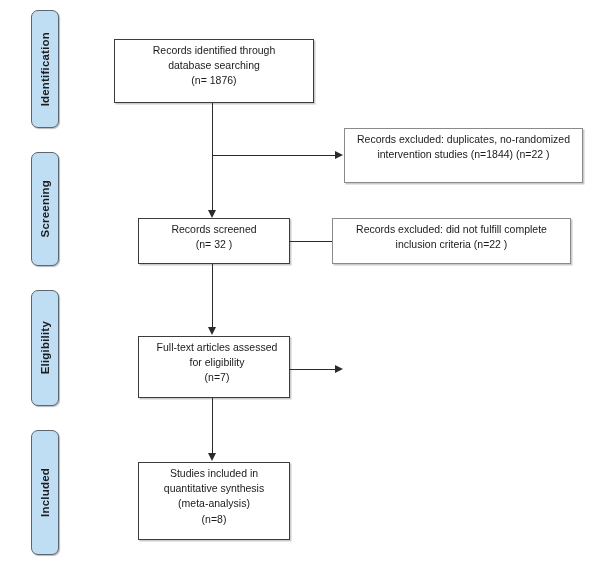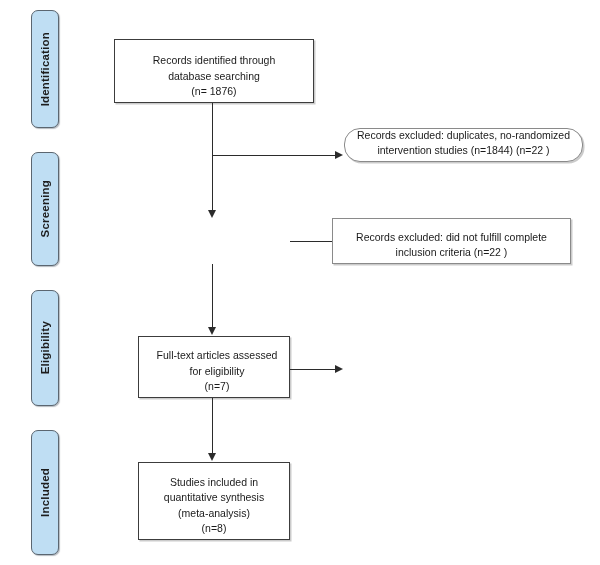--- a/index.html
+++ b/index.html
@@ -42,21 +42,21 @@
   }
 
   
   .flow-box {
     position: absolute;
     box-sizing: border-box;
     background: #ffffff;
     border: 1px solid #3c3c3c;
     box-shadow: 1.5px 1.5px 0 rgba(140,140,140,0.45);
     display: flex;
-    align-items: flex-end;
+    align-items: flex-start;
     justify-content: center;
     text-align: center;
     padding: 3px 6px;
   }
   .flow-box .box-text {
     font-size: 10.5px;
     line-height: 1.45;
     color: #1a1a1a;
     white-space: pre-line;
   }
@@ -118,25 +118,29 @@
 database searching
 (n= 1876)</span>
   </div>
 
   <div class="vline" style="left:212px; top:103px; height:108px;"></div>
   <div class="arrow-down" style="left:208px; top:210px;"></div>
 
   <div class="hline" style="left:212px; top:155px; width:124px;"></div>
   <div class="arrow-right" style="left:335px; top:151px;"></div>
 
-  <div class="flow-box excluded" style="left:344px; top:128px; width:239px; height:34px;border-radius:16px;">
+  <div class="flow-box excluded" style="left:344px; top:128px; width:239px; height:55px;">
     <span class="box-text">Records excluded: duplicates, no-randomized
 intervention studies (n=1844) (n=22  )</span>
   </div>
 
+  <div class="flow-box" style="left:138px; top:218px; width:152px; height:46px;">
+    <span class="box-text">Records screened
+(n= 32 )</span>
+  </div>
 
   <div class="hline" style="left:290px; top:241px; width:46px;"></div>
   <div class="arrow-right" style="left:335px; top:237px;"></div>
 
   <div class="flow-box excluded" style="left:332px; top:218px; width:239px; height:46px;">
     <span class="box-text">Records excluded: did not fulfill complete
 inclusion criteria (n=22 )</span>
   </div>
 
   <div class="vline" style="left:212px; top:264px; height:64px;"></div>

